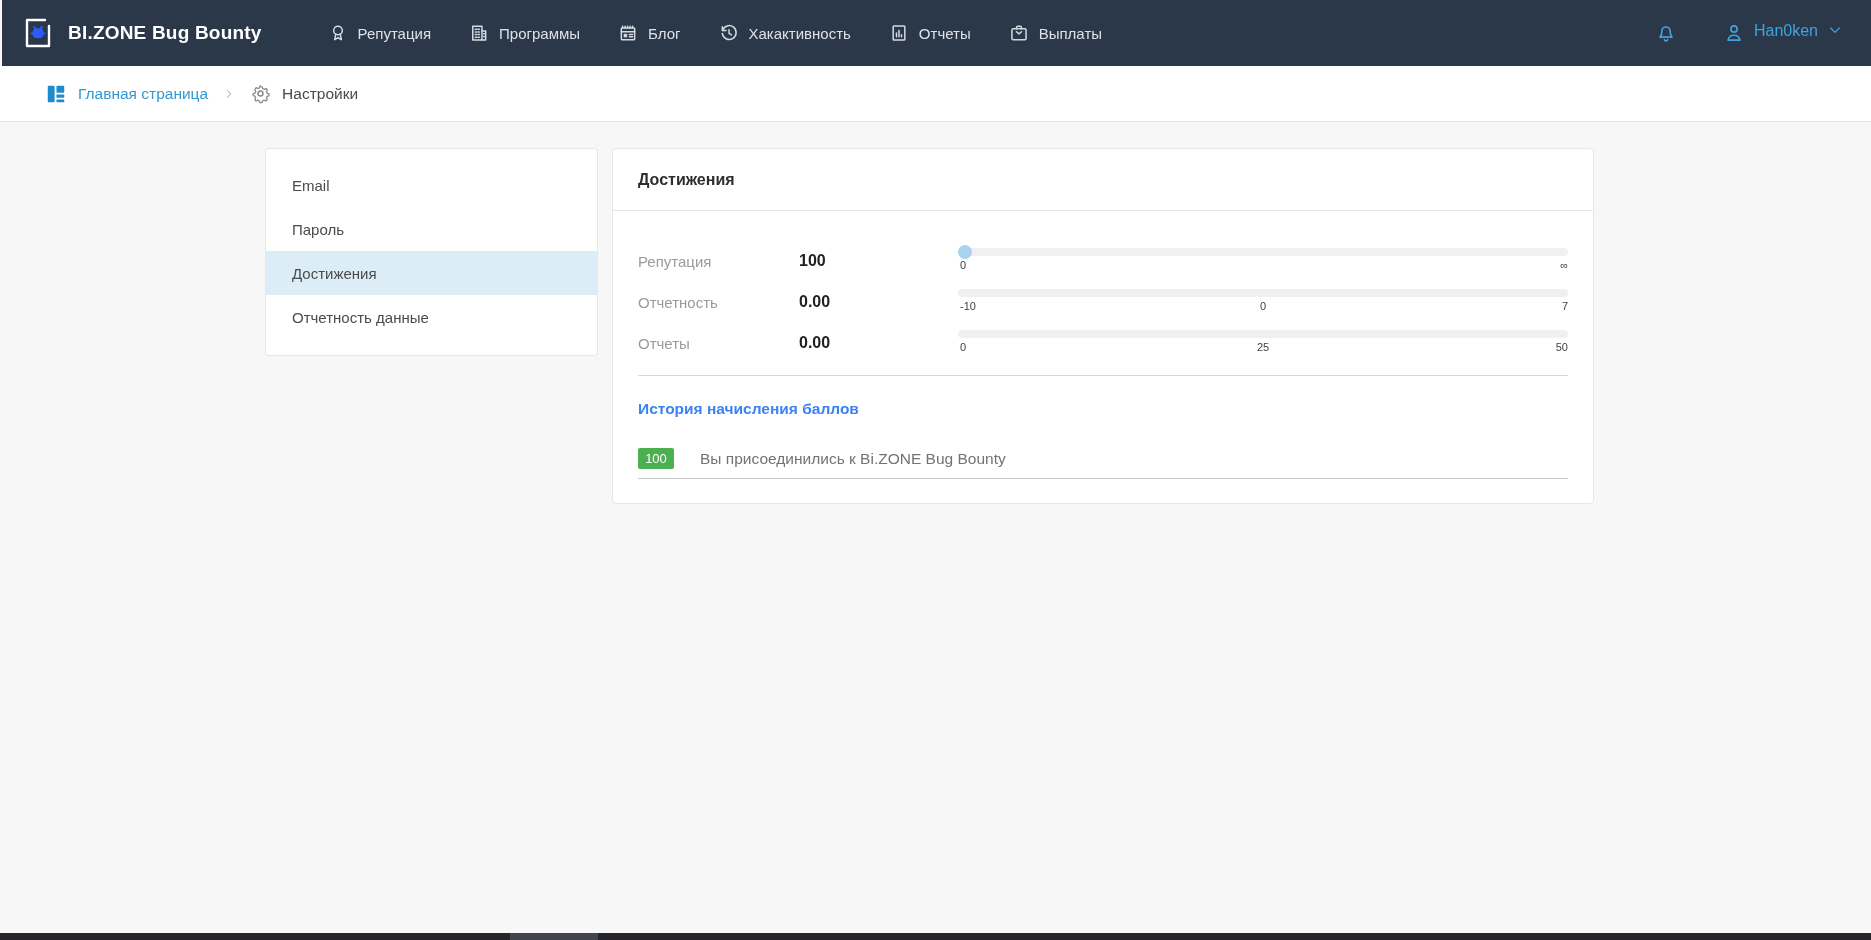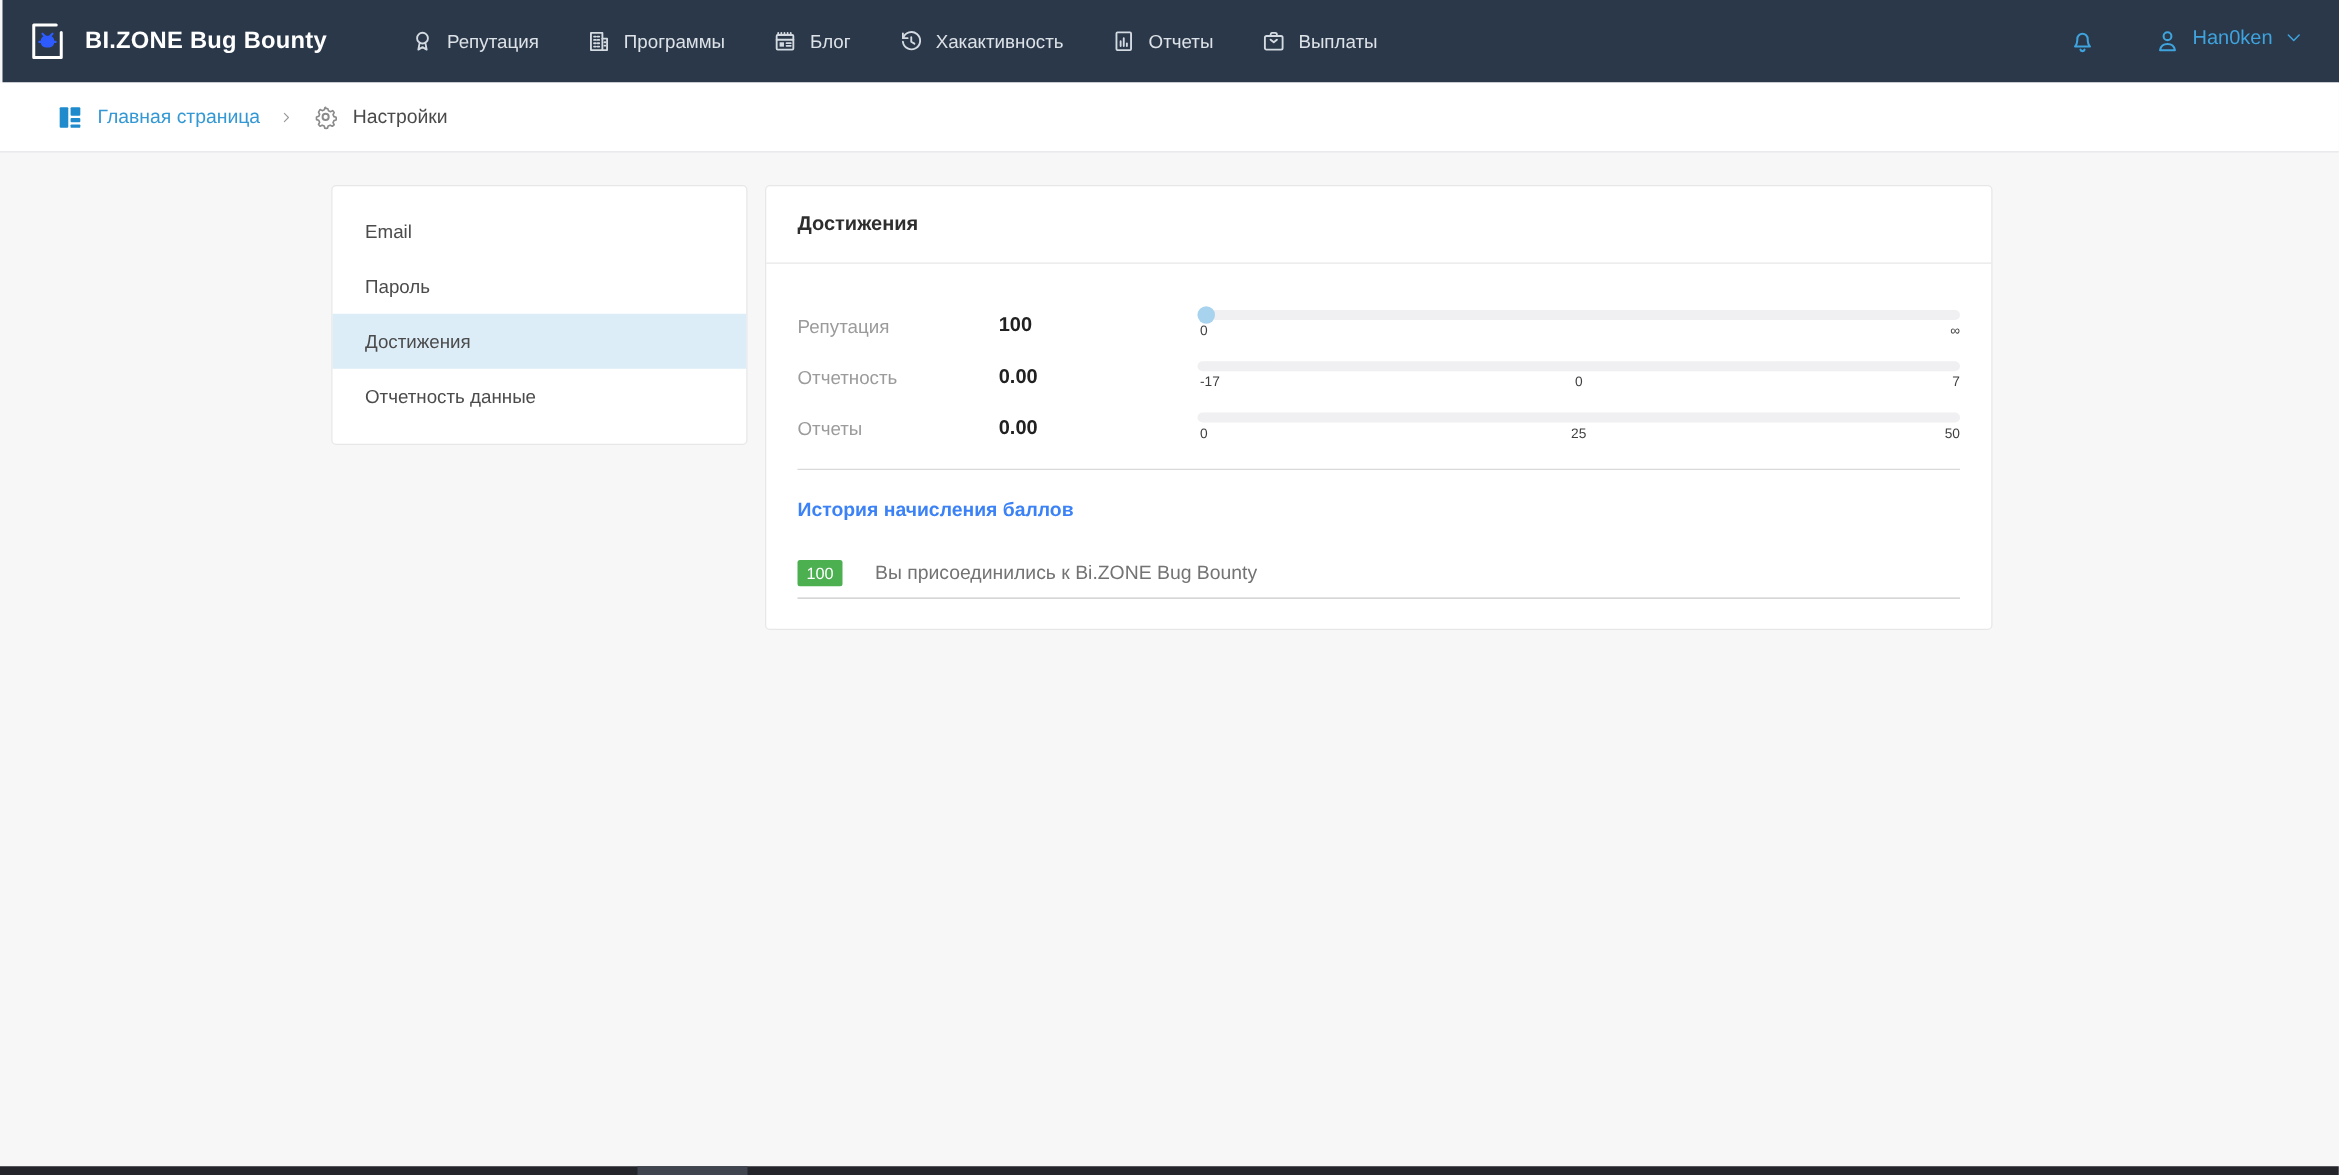--- a/index.html
+++ b/index.html
@@ -223,21 +223,21 @@
         </div>
       </div>
     </div>
 
     <div class="metric-row">
       <span class="metric-label">Отчетность</span>
       <span class="metric-value">0.00</span>
       <div class="metric-slider">
         <div class="track"></div>
         <div class="ticks">
-          <span class="t-left">-17</span>
+          <span class="t-left">-10</span>
           <span class="t-mid">0</span>
           <span class="t-right">7</span>
         </div>
       </div>
     </div>
 
     <div class="metric-row">
       <span class="metric-label">Отчеты</span>
       <span class="metric-value">0.00</span>
       <div class="metric-slider">

